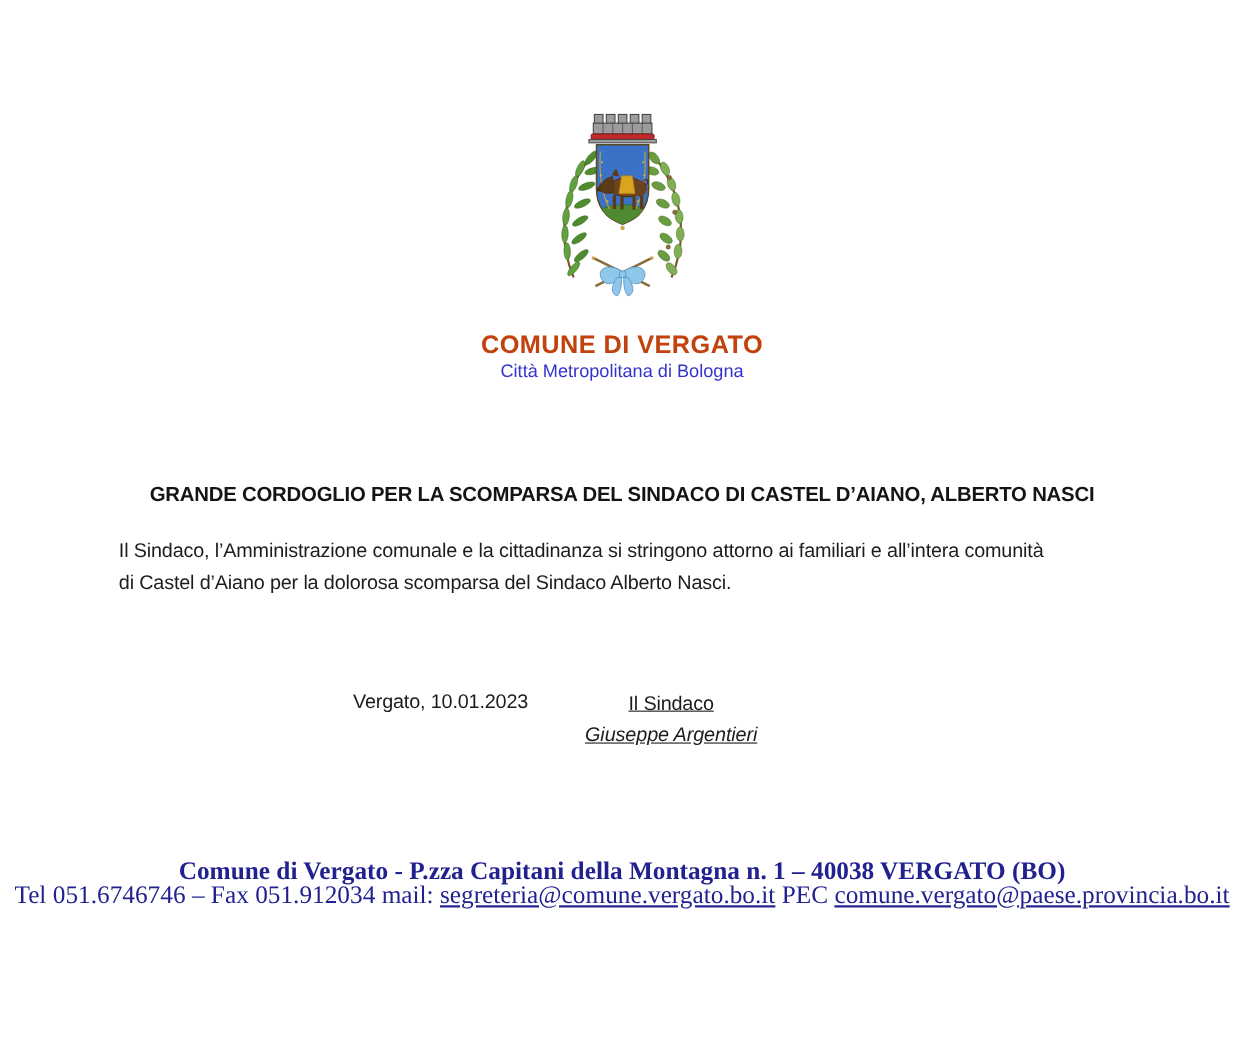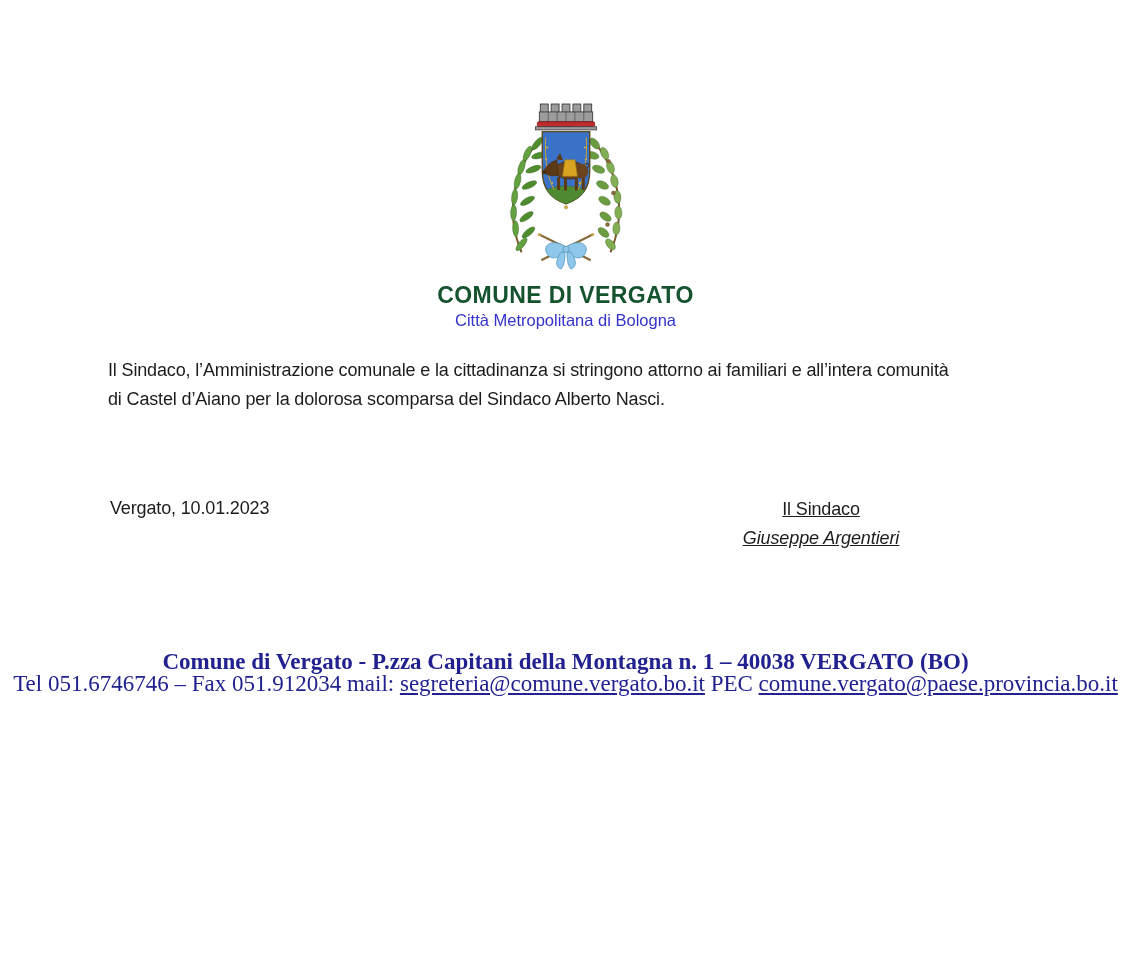--- a/index.html
+++ b/index.html
@@ -8,23 +8,23 @@
     width:1131px; height:953px;
     margin:0 auto;
     background:#ffffff;
     font-family:"Liberation Sans", sans-serif;
     color:#1c1c1c;
     overflow:hidden;
   }
   .header { padding-top:98px; text-align:center; }
   .crest { display:block; margin:0 auto; width:168px; height:182px; }
   .org-name {
-    margin-top:2px;
+    margin-top:20px;
     font-size:23px; font-weight:700;
-    color:#14532d; letter-spacing:0.4px;
+    color:#c2410c; letter-spacing:0.4px;
     line-height:26px;
   }
   .org-sub {
     margin-top:2px;
     font-size:16.5px; color:#3333cc;
     line-height:20px;
   }
   .headline {
     margin:90px 60px 0;
     text-align:center;
@@ -36,21 +36,21 @@
   .body-block { margin:26px 0 0 108px; width:930px; }
   .doc-line {
     font-size:18px; line-height:29px;
     letter-spacing:-0.15px;
     white-space:nowrap;
     color:#1c1c1c;
   }
   .italic { }
   .sign-row {
     margin:84px 110px 0 110px;
-    display:flex; justify-content:space-between; align-items:flex-start;
+    display:flex; justify-content:center; align-items:flex-start;
   }
   .place-date { font-size:18px; letter-spacing:-0.15px; }
   .signature { width:260px; margin-right:70px; text-align:center;text-decoration:underline; }
   .sig-role { font-size:18px; letter-spacing:-0.15px; line-height:22px; }
   .sig-name { font-size:18px; font-style:italic; letter-spacing:-0.1px; margin-top:7px; line-height:22px; }
   .footer {
     margin-top:103px;
     text-align:center;
     font-family:"Liberation Serif", serif;
     font-size:23px; line-height:19.5px;
@@ -179,20 +179,21 @@
           </g>
         </g>
         <circle cx="85" cy="110.5" r="2" fill="#caa84a"></circle>
       </g>
     </svg>
 
     <div class="org-name">COMUNE DI VERGATO</div>
     <div class="org-sub">Città Metropolitana di Bologna</div>
   </div>
 
+  <div class="headline">GRANDE CORDOGLIO PER LA SCOMPARSA DEL SINDACO DI CASTEL D’AIANO, ALBERTO NASCI</div>
 
   <div class="body-block">
     <div class="doc-line">Il Sindaco, l’Amministrazione comunale e la cittadinanza si stringono attorno ai familiari e all’intera comunità</div>
     <div class="doc-line"><span>di Castel d’Aiano per la dolorosa scomparsa del </span><span class="italic">Sindaco</span><span> Alberto Nasci.</span></div>
   </div>
 
   <div class="sign-row">
     <div class="place-date">Vergato, 10.01.2023</div>
     <div class="signature">
       <div class="sig-role">Il Sindaco</div>

